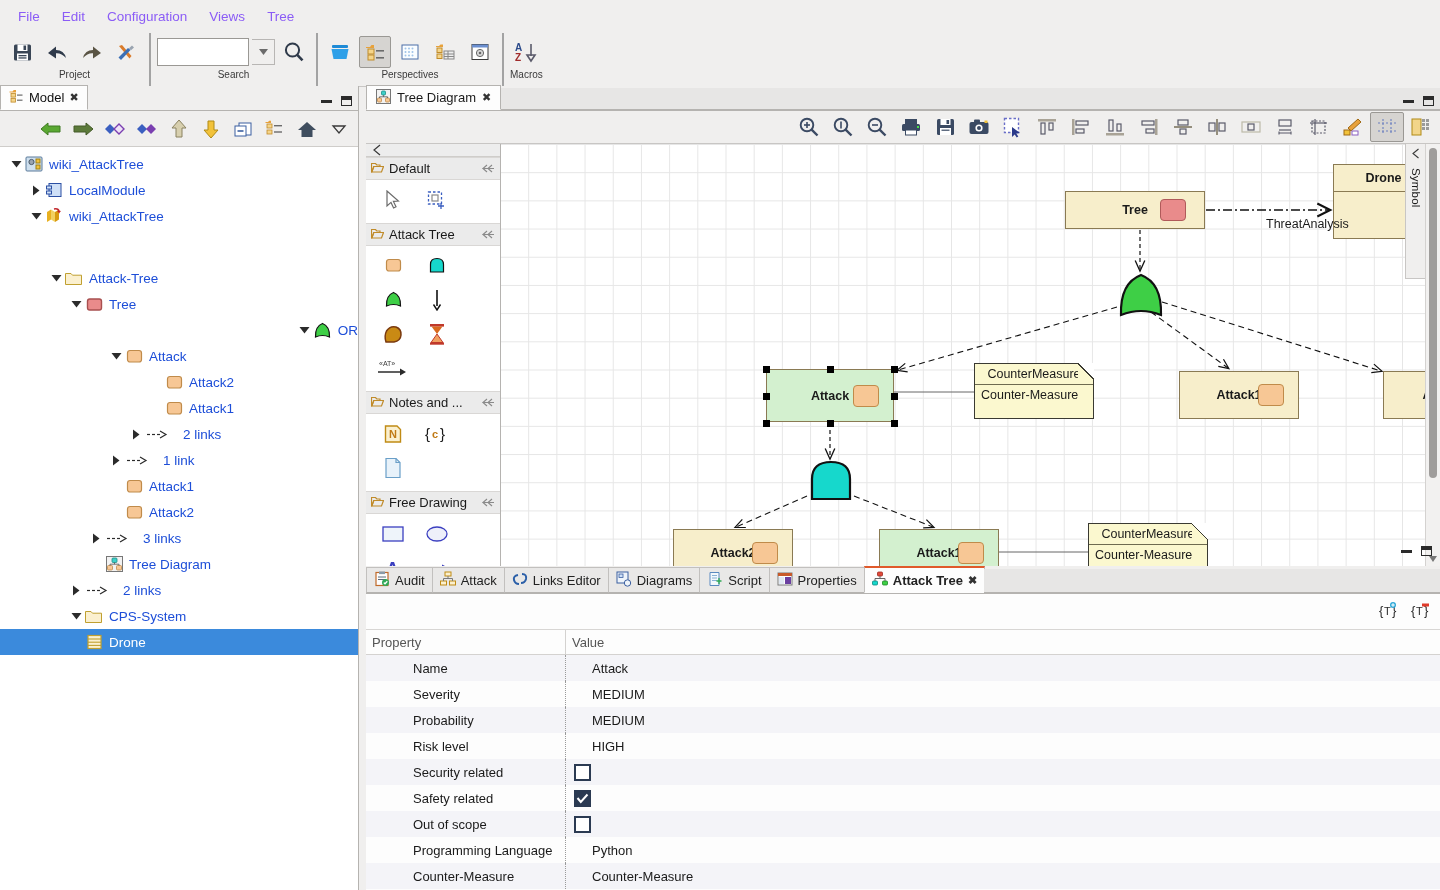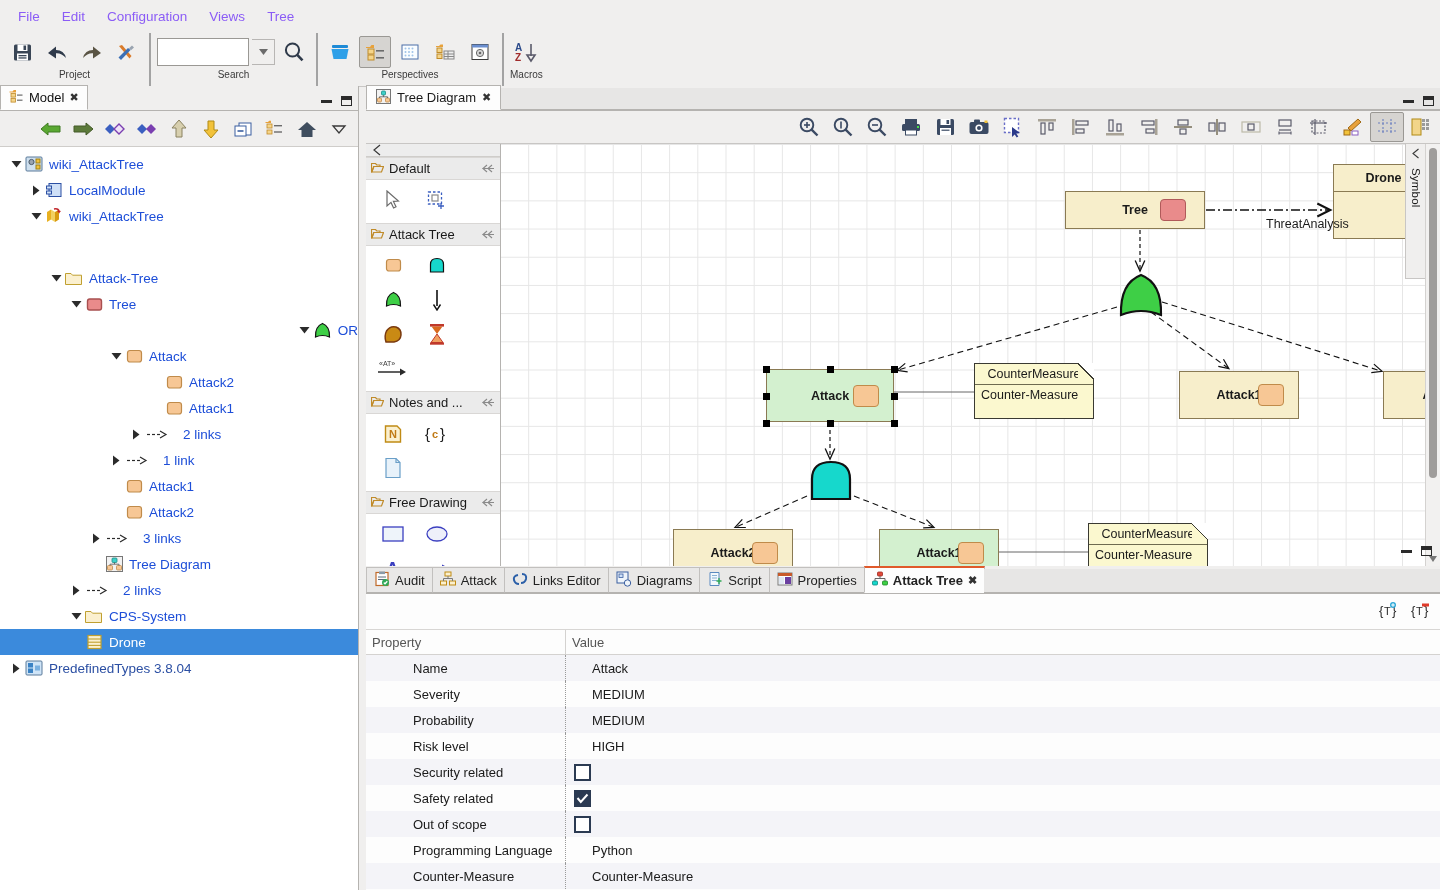--- a/index.html
+++ b/index.html
@@ -597,36 +597,20 @@
               <rect x="2" y="1.5" width="13" height="13" fill="#fbf0cf" stroke="#c0a030" stroke-width="1.2"></rect>
               <g stroke="#c0a030" stroke-width="1.1">
                 <line x1="2" y1="5" x2="15" y2="5"></line>
                 <line x1="2" y1="8.2" x2="15" y2="8.2"></line>
                 <line x1="2" y1="11.4" x2="15" y2="11.4"></line>
               </g>
             </svg>
           </span>
           <span class="tlabel">Drone</span>
         </div>
-        <div class="tnode" style="padding-left: 8px;">
-          <span class="twist">
-            <svg width="8" height="11" viewBox="0 0 8 11">
-              <path d="M1 0.5 L1 10.5 L7.5 5.5 Z" fill="#2b2b2b"></path>
-            </svg>
-          </span>
-          <span class="ticon">
-            <svg width="18" height="16" viewBox="0 0 18 16">
-              <rect x="1" y="1" width="16" height="14" rx="1" fill="#cfe4f7" stroke="#5a7a9a"></rect>
-              <rect x="3" y="3" width="5" height="4.5" fill="#3b82c4"></rect>
-              <rect x="3" y="8.5" width="5" height="4.5" fill="#3b82c4"></rect>
-              <rect x="10" y="5.5" width="5" height="5" fill="#7ab0e0"></rect>
-            </svg>
-          </span>
-          <span class="tlabel blue">PredefinedTypes 3.8.04</span>
-        </div>
       </div>
   </div>
 
   <div class="editor">
     <div class="ed-tabbar">
       <div class="ed-tab">
         <span>
           <svg width="15" height="15" viewBox="0 0 15 15">
               <rect x="0.5" y="0.5" width="14" height="14" fill="#f2f2f2" stroke="#777"></rect>
               <rect x="5.5" y="2" width="4" height="4" rx="1" fill="#3ecfc8" stroke="#1c8e88" stroke-width=".8"></rect>

